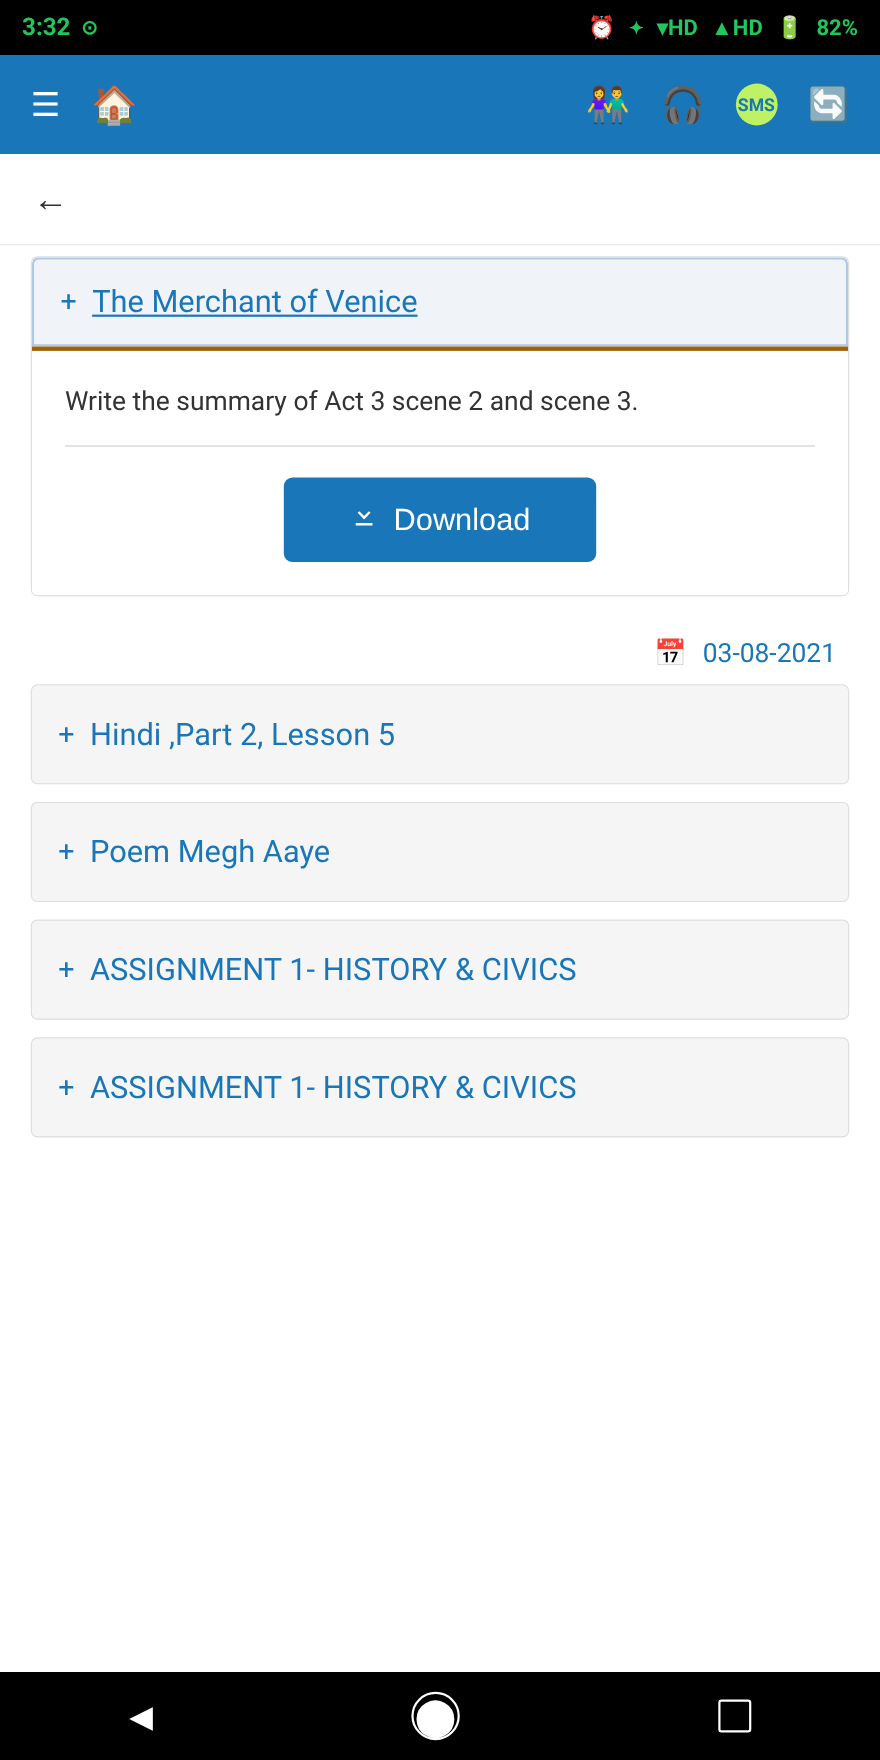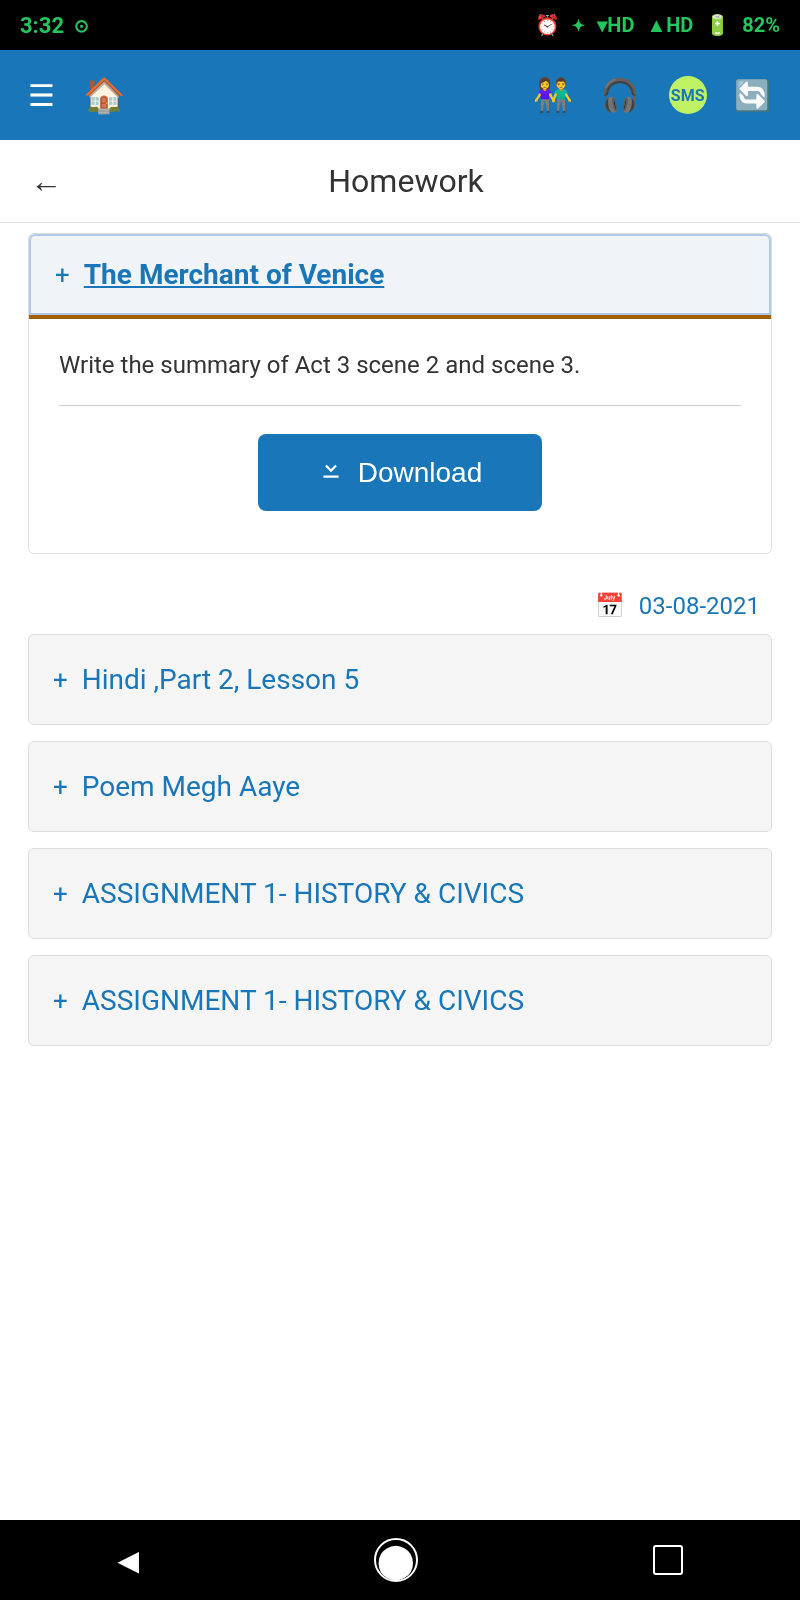--- a/index.html
+++ b/index.html
@@ -103,21 +103,21 @@
     .hw-card-header .plus-icon {
       color: #1976b8;
       font-size: 26px;
       margin-right: 14px;
       font-weight: 400;
     }
     .hw-card-header .hw-title {
       color: #1976b8;
       font-size: 28px;
       text-decoration: underline;
-      font-weight: 700;
+      font-weight: 400;
     }
 
     .hw-card-body {
       padding: 28px 30px 30px;
       background: #fff;
       border-top: 4px solid #a16207;
     }
     .hw-description {
       font-size: 24px;
       color: #333;
@@ -134,21 +134,21 @@
       display: flex;
       align-items: center;
       justify-content: center;
       background: #1976b8;
       color: #fff;
       border: none;
       border-radius: 8px;
       padding: 22px 60px;
       font-size: 28px;
       cursor: pointer;
-      margin: 12px auto;
+      margin: 0 auto;
       gap: 14px;
     }
     .download-icon {
       font-size: 26px;
     }
 
     
     .hw-card-simple {
       margin: 0 28px 16px;
       border: 1px solid #ddd;
@@ -214,21 +214,20 @@
   <div class="nav-right">
     <span class="nav-icon" style="font-size:32px;">👫</span>
     <span class="nav-icon" style="font-size:32px;">🎧</span>
     <span class="nav-icon" style="background:#bef264;color:#1976b8;border-radius:50%;width:38px;height:38px;display:flex;align-items:center;justify-content:center;font-size:16px;font-weight:bold;">SMS</span>
     <span class="nav-icon" style="font-size:30px;">🔄</span>
   </div>
 </div>
 
 <div class="page-header">
   <span class="back-arrow">←</span>
-  <span class="page-title">Homework</span>
 </div>
 
 <div class="content">
 
 
   <div class="hw-card">
     <div class="hw-card-header">
       <span class="plus-icon">+</span>
       <span class="hw-title">The Merchant of Venice</span>
     </div>

